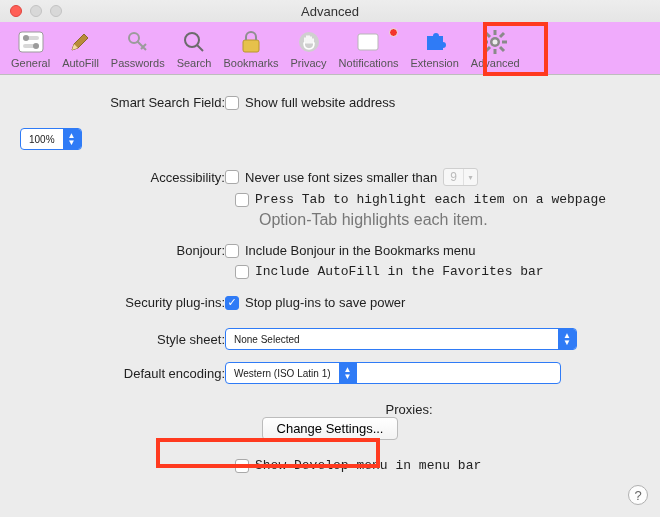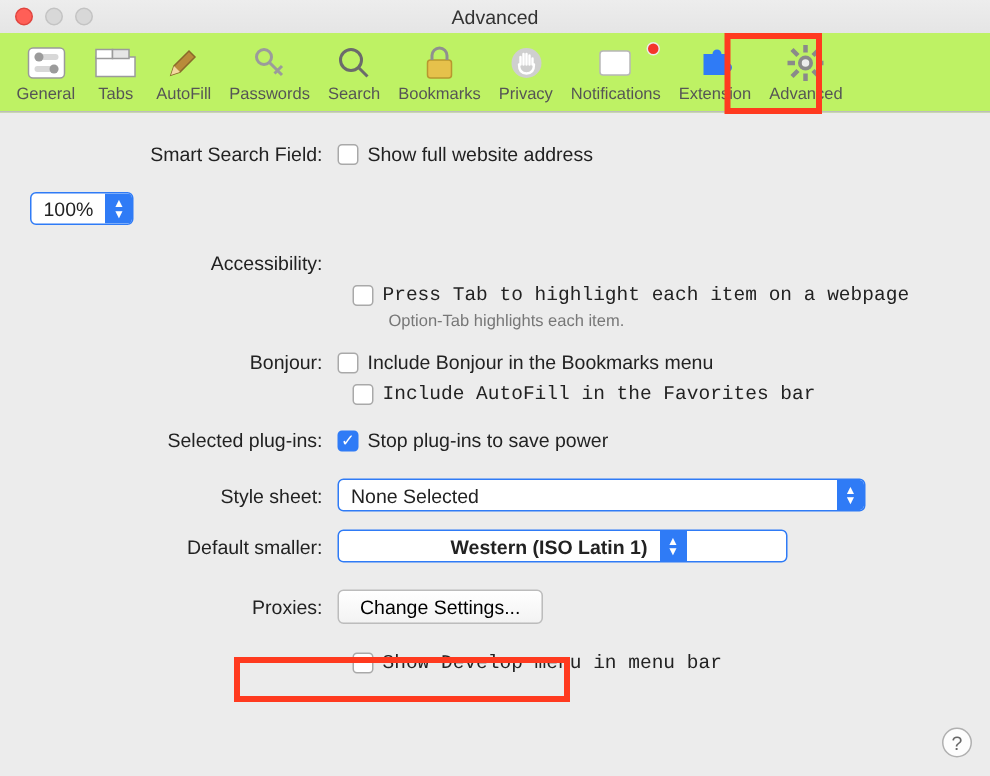--- a/index.html
+++ b/index.html
@@ -15,38 +15,38 @@
     padding: 0 8px; position: relative;
     background: linear-gradient(#ededed,#e5e5e5);
   }
   .traffic { display: flex; gap: 8px; margin-left: 2px;}
   .dot { width: 12px; height: 12px; border-radius: 50%; }
   .dot.red { background:#ff5f57; border:1px solid #e0443e;}
   .dot.gray { background:#d8d8d8; border:1px solid #c3c3c3;}
   .title { position:absolute; left:0; right:0; text-align:center; font-size:13px; color:#333;}
   .toolbar {
     display:flex; align-items:flex-start; border-bottom:1px solid #bdbdbd;
-    padding:4px 6px 2px 6px; gap:2px; background:#bef264;
+    padding:4px 6px 2px 6px; gap:2px; background:#f0abfc;
   }
   .tbitem { display:flex; flex-direction:column; align-items:center; padding:3px 5px 3px 5px; border-radius:4px; cursor:pointer; position:relative;}
   .tbitem .ticon { width:30px; height:26px; display:flex; align-items:center; justify-content:center; }
   .tbitem .tlabel { font-size:11px; color:#555; margin-top:2px;}
   .tbitem.sel { }
   .red-dot-badge { position:absolute; top:2px; right:6px; width:9px;height:9px;background:#f4352b;border-radius:50%; border:1px solid #ececec;}
   .highlight-box { position:absolute; border:4px solid #ff3a1f; pointer-events:none; }
   .content { padding: 20px 20px 10px 20px; }
   .row { display:flex; align-items:center; margin-bottom:6px; }
-  .lab { width:205px; text-align:right; padding-right:10px; font-size:13px; color:#222;}
+  .lab { width:205px; text-align:right; padding-right:0; font-size:13px; color:#222;}
   .ctrl { display:flex; align-items:center; gap:6px; flex-wrap:wrap;}
   .subrow { margin-left:215px; display:flex; align-items:center; gap:6px; margin-bottom:4px;font-family:Liberation Mono, monospace;}
-  .hint { margin-left:239px; font-size:11px; color:#777; margin-bottom:2px;}
+  .hint { margin-left:239px; font-size:16px; color:#777; margin-bottom:2px;}
   .chk { width:14px; height:14px; border:1px solid #a9a9a9; border-radius:3px; background:#fff; display:inline-flex; align-items:center; justify-content:center; flex:none;}
   .chk.checked { background:#2f7bf6; border-color:#2f7bf6; color:#fff; font-size:11px;}
   .sel-blue { display:inline-flex; align-items:center; border:1px solid #2f7bf6; border-radius:4px; overflow:hidden; background:#fff; height:22px;}
-  .sel-blue .sval { padding:0 8px; font-size:13px;}
+  .sel-blue .sval { padding:0 8px; font-size:10px;}
   .sel-blue .sarrw { width:18px; background:#2f7bf6; color:#fff; height:100%; display:flex; flex-direction:column; align-items:center; justify-content:center; font-size:8px; line-height:7px;}
   .num-disabled { display:inline-flex; border:1px solid #cfcfcf; border-radius:3px; background:#f7f7f7; color:#bbb; height:18px; align-items:center;}
   .num-disabled .nv{ padding:0 6px; font-size:12px;}
   .num-disabled .na{ width:14px; border-left:1px solid #e0e0e0; height:100%; display:flex; align-items:center; justify-content:center; font-size:8px;}
   .btn { border:1px solid #bcbcbc; border-radius:4px; background:linear-gradient(#ffffff,#f3f3f3); padding:3px 14px; font-size:13px; cursor:pointer;}
   .spacer { height:12px; }
   .help { position:absolute; right:12px; bottom:12px; width:20px; height:20px; border:1px solid #b0b0b0; border-radius:50%; background:#fdfdfd; color:#666; font-size:13px; display:flex; align-items:center; justify-content:center; cursor:pointer;}
 </style>
 </head>
 <body>
@@ -65,30 +65,20 @@
     <div class="ticon">
         <svg width="26" height="22">
           <rect x="1" y="1" width="24" height="20" rx="3" fill="#fff" stroke="#9b9b9b"></rect>
           <rect x="5" y="5" width="16" height="4" rx="2" fill="#d8d8d8"></rect>
           <circle cx="8" cy="7" r="3" fill="#9b9b9b"></circle>
           <rect x="5" y="13" width="16" height="4" rx="2" fill="#d8d8d8"></rect>
           <circle cx="18" cy="15" r="3" fill="#9b9b9b"></circle>
         </svg>
       </div>
     <div class="tlabel">General</div>
-  </div>
-  <div class="tbitem">
-    <div class="ticon">
-        <svg width="28" height="20">
-          <rect x="1" y="6" width="26" height="13" fill="#fff" stroke="#9b9b9b"></rect>
-          <rect x="1" y="1" width="11" height="6" fill="#fff" stroke="#9b9b9b"></rect>
-          <rect x="12" y="1" width="11" height="6" fill="#e6e6e6" stroke="#9b9b9b"></rect>
-        </svg>
-      </div>
-    <div class="tlabel">Tabs</div>
   </div>
   <div class="tbitem">
     <div class="ticon">
         <svg width="24" height="24">
           <path d="M4 20 L6 14 L16 4 L20 8 L10 18 Z" fill="#b98b3a" stroke="#8a6a2a"></path>
           <path d="M4 20 L6 14 L10 18 Z" fill="#f3d9a0"></path>
         </svg>
       </div>
     <div class="tlabel">AutoFill</div>
   </div>
@@ -186,20 +176,28 @@
         <span class="sval">100%</span>
         <span class="sarrw">▲<br>▼</span>
       </div>
     </div>
   </div>
 
   <div class="spacer"></div>
 
   <div class="row">
     <div class="lab">Accessibility:</div>
+    <div class="ctrl">
+      <span class="chk"></span>
+      <span>Never use font sizes smaller than</span>
+      <span class="num-disabled">
+        <span class="nv">9</span>
+        <span class="na">▾</span>
+      </span>
+    </div>
   </div>
   <div class="subrow">
     <span class="chk"></span>
     <span>Press Tab to highlight each item on a webpage</span>
   </div>
   <div class="hint">Option-Tab highlights each item.</div>
 
   <div class="spacer"></div>
 
   <div class="row">
@@ -210,52 +208,52 @@
     </div>
   </div>
   <div class="subrow">
     <span class="chk"></span>
     <span>Include AutoFill in the Favorites bar</span>
   </div>
 
   <div class="spacer"></div>
 
   <div class="row">
-    <div class="lab">Selected plug-ins:</div>
+    <div class="lab">Security plug-ins:</div>
     <div class="ctrl">
       <span class="chk checked">✓</span>
       <span>Stop plug-ins to save power</span>
     </div>
   </div>
 
   <div class="spacer"></div>
 
   <div class="row">
     <div class="lab">Style sheet:</div>
     <div class="ctrl">
       <div class="sel-blue" style="width:352px; justify-content:space-between;">
         <span class="sval">None Selected</span>
         <span class="sarrw">▲<br>▼</span>
       </div>
     </div>
   </div>
 
   <div class="row" style="margin-top:12px;">
-    <div class="lab">Default smaller:</div>
-    <div class="ctrl">
-      <div class="sel-blue" style="width:300px; justify-content:center;font-weight:bold;">
+    <div class="lab">Default encoding:</div>
+    <div class="ctrl">
+      <div class="sel-blue" style="width:336px; justify-content:flex-start;">
         <span class="sval">Western (ISO Latin 1)</span>
         <span class="sarrw">▲<br>▼</span>
       </div>
     </div>
   </div>
 
   <div class="spacer"></div>
 
-  <div class="row" style="position:relative;">
+  <div class="row" style="position:relative;flex-direction:column;">
     <div class="lab">Proxies:</div>
     <div class="ctrl">
       <button class="btn">Change Settings...</button>
     </div>
   </div>
 
   <div class="spacer"></div>
 
   <div class="subrow">
     <span class="chk"></span>

